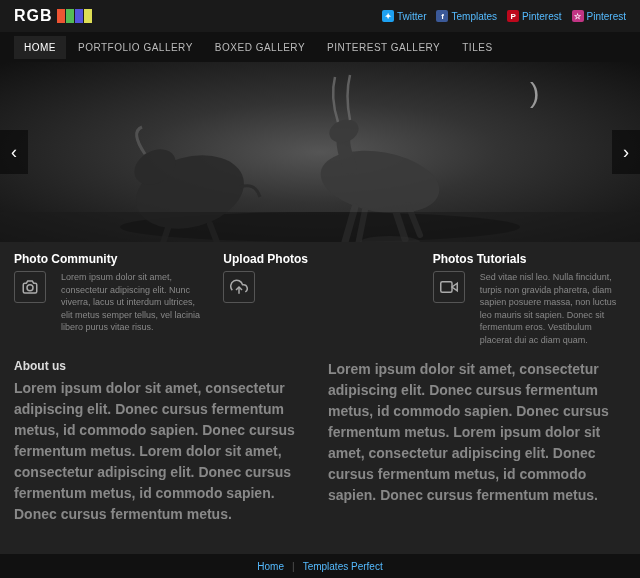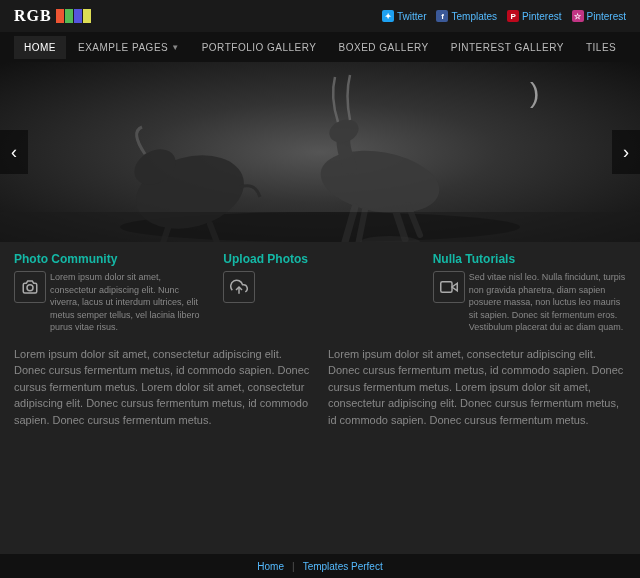--- a/index.html
+++ b/index.html
@@ -32,21 +32,20 @@
     #logo {
       display: flex;
       align-items: center;
       gap: 2px;
     }
     #logo-text {
       font-size: 16px;
       font-weight: bold;
       color: #fff;
       letter-spacing: 1px;
-      font-family: Liberation Serif, serif;
     }
     #logo-colors {
       display: flex;
       gap: 1px;
       margin-left: 2px;
     }
     .logo-block { width: 8px; height: 14px; }
     .logo-red { background: #e53; }
     .logo-green { background: #5b5; }
     .logo-blue { background: #55d; }
@@ -151,28 +150,28 @@
     
     #features {
       display: flex;
       gap: 16px;
       margin-bottom: 12px;
     }
     .feature-col {
       flex: 1;
     }
     .feature-title {
-      color: #14b8a6;
+      color: #ffffff;
       font-size: 12px;
       font-weight: bold;
       margin-bottom: 5px;
     }
     .feature-content {
       display: flex;
-      gap: 4px;
+      gap: 15px;
       align-items: flex-start;
     }
     .feature-icon-wrap {
       width: 32px;
       height: 32px;
       border: 1px solid #555;
       border-radius: 3px;
       display: flex;
       align-items: center;
       justify-content: center;
@@ -222,23 +221,24 @@
     .about-col {
       flex: 1;
     }
     .about-title {
       color: #ddd;
       font-size: 12px;
       font-weight: bold;
       margin-bottom: 5px;
     }
     .about-text {
-      font-size: 11px;
+      font-size: 14px;
       color: #888;
       line-height: 1.5;
+      font-weight: bold;
     }
 
     
     #footer {
       background: #111;
       height: 24px;
       display: flex;
       align-items: center;
       justify-content: center;
       gap: 8px;
@@ -280,23 +280,20 @@
       </span>
       <span class="social-link">
         <span class="social-icon instagram-icon">☆</span>
         <span>Pinterest</span>
       </span>
     </div>
   </div>
 
   <div id="nav">
     <div class="nav-item active">HOME</div>
-    <div class="nav-item">
-      EXAMPLE PAGES <span class="nav-chevron">▼</span>
-    </div>
     <div class="nav-item">PORTFOLIO GALLERY</div>
     <div class="nav-item">BOXED GALLERY</div>
     <div class="nav-item">PINTEREST GALLERY</div>
     <div class="nav-item">TILES</div>
   </div>
 
   <div id="hero">
     <svg id="hero-svg" viewBox="0 0 640 180" xmlns="http://www.w3.org/2000/svg">
       <defs>
         <radialGradient id="hg" cx="50%" cy="50%" r="70%">
@@ -375,37 +372,38 @@
             <svg width="18" height="18" viewBox="0 0 24 24" fill="none" stroke="#aaa" stroke-width="2">
               <polyline points="16 16 12 12 8 16"></polyline>
               <line x1="12" y1="12" x2="12" y2="21"></line>
               <path d="M20.39 18.39A5 5 0 0 0 18 9h-1.26A8 8 0 1 0 3 16.3"></path>
             </svg>
           </div>
         </div>
       </div>
 
       <div class="feature-col">
-        <div class="feature-title">Nulla Tutorials</div>
+        <div class="feature-title">Photos Tutorials</div>
         <div class="feature-content">
           <div class="feature-icon-wrap">
             <svg width="18" height="18" viewBox="0 0 24 24" fill="none" stroke="#aaa" stroke-width="2">
               <polygon points="23 7 16 12 23 17 23 7"></polygon>
               <rect x="1" y="5" width="15" height="14" rx="2" ry="2"></rect>
             </svg>
           </div>
           <p class="feature-text">Sed vitae nisl leo. Nulla fincidunt, turpis non gravida pharetra, diam sapien posuere massa, non luctus leo mauris sit sapien. Donec sit fermentum eros. Vestibulum placerat dui ac diam quam.</p>
         </div>
       </div>
 
     </div>
 
 
     <div id="about-section">
       <div class="about-col">
+        <div class="about-title">About us</div>
         <p class="about-text">Lorem ipsum dolor sit amet, consectetur adipiscing elit. Donec cursus fermentum metus, id commodo sapien. Donec cursus fermentum metus.
 Lorem dolor sit amet, consectetur adipiscing elit. Donec cursus fermentum metus, id commodo sapien. Donec cursus fermentum metus.</p>
       </div>
       <div class="about-col">
         <p class="about-text">Lorem ipsum dolor sit amet, consectetur adipiscing elit. Donec cursus fermentum metus, id commodo sapien. Donec cursus fermentum metus.
 Lorem ipsum dolor sit amet, consectetur adipiscing elit. Donec cursus fermentum metus, id commodo sapien. Donec cursus fermentum metus.</p>
       </div>
     </div>
 
   </div>

